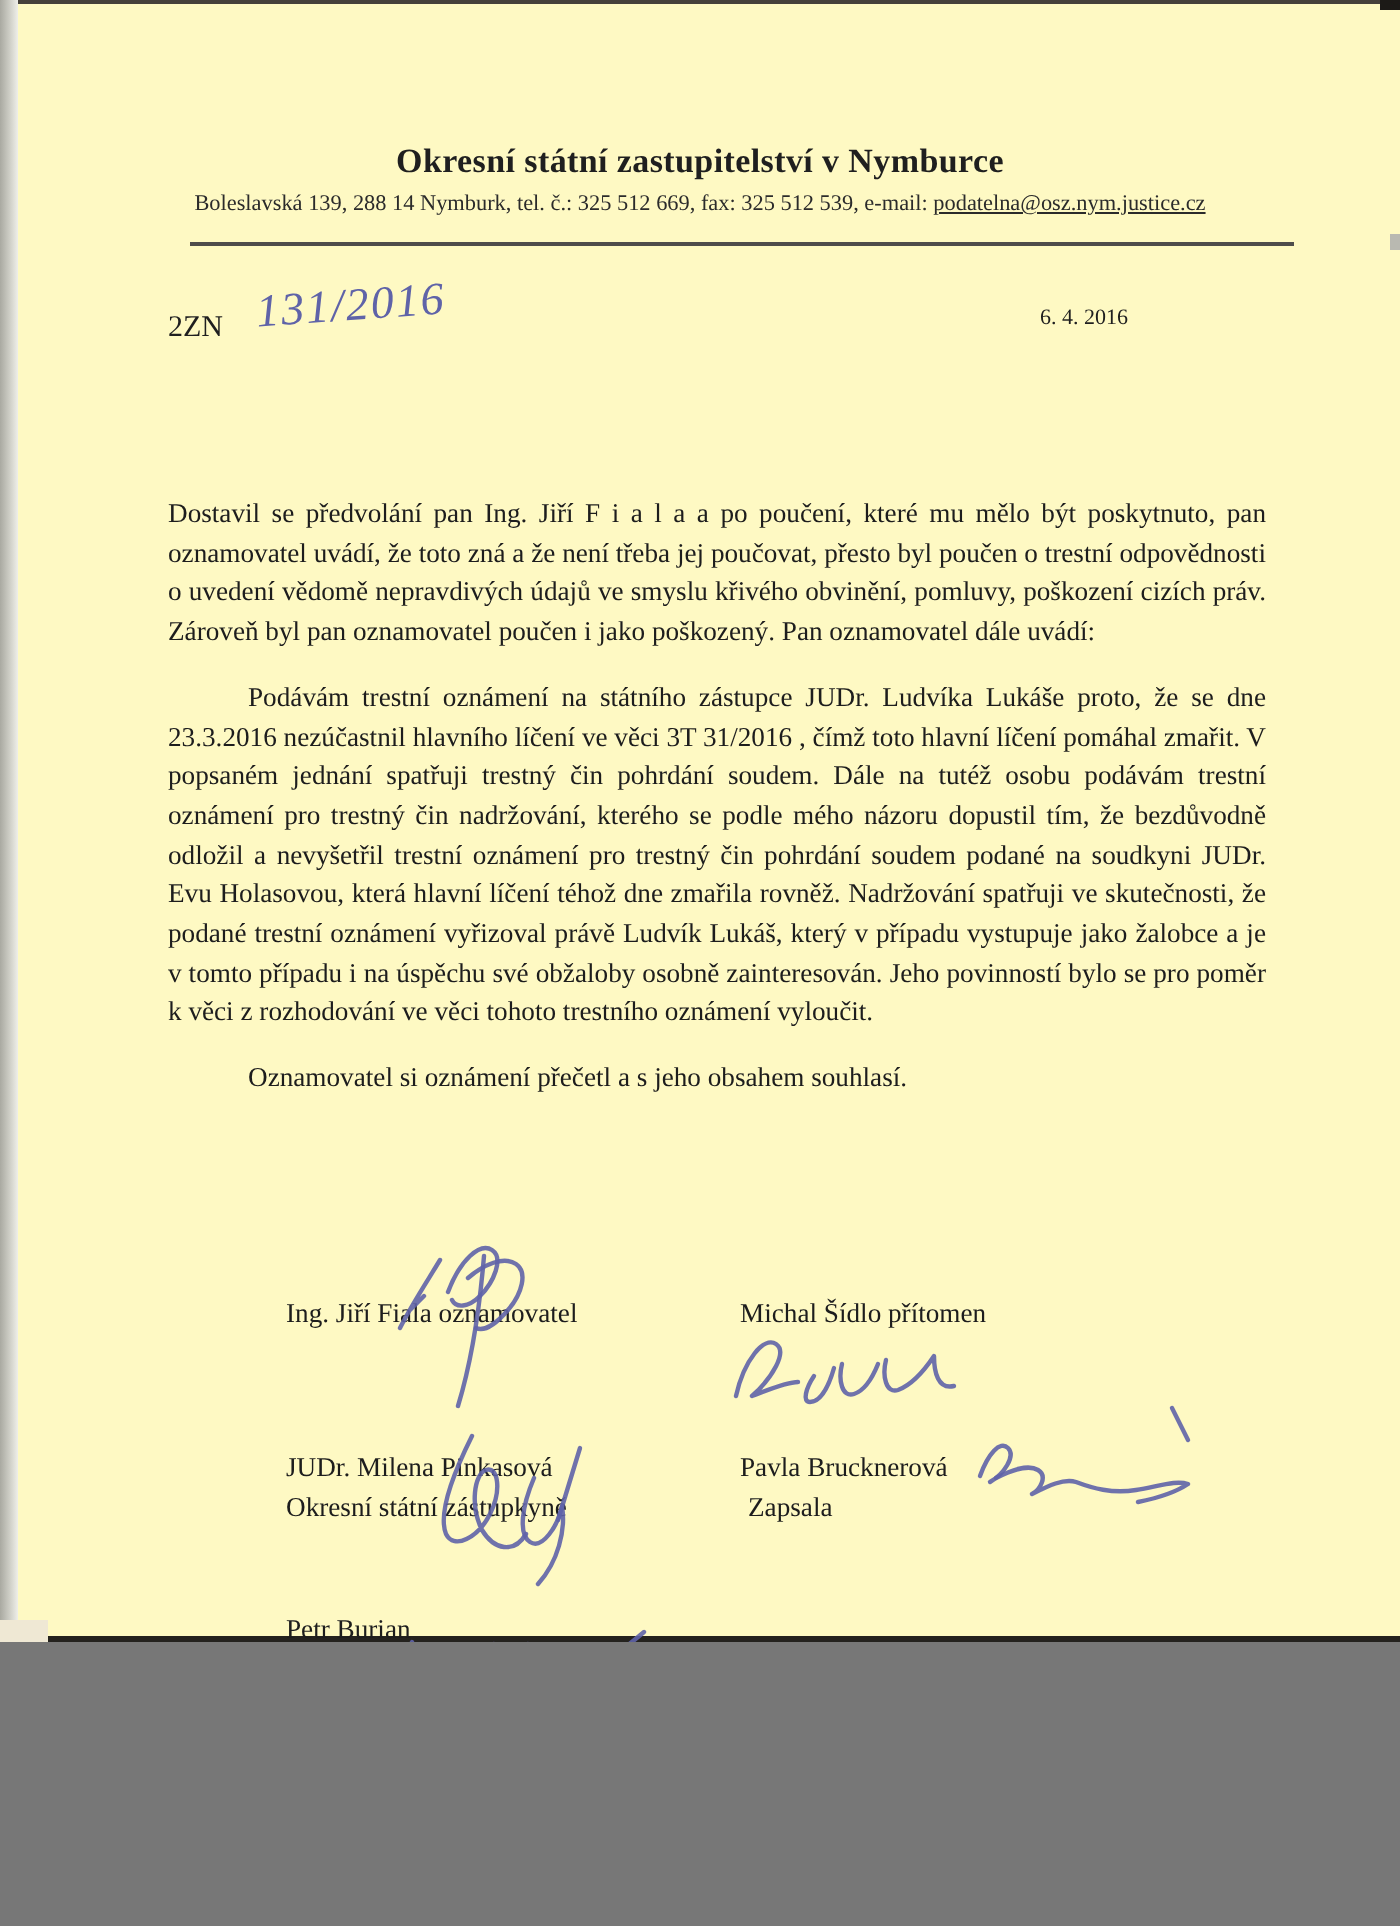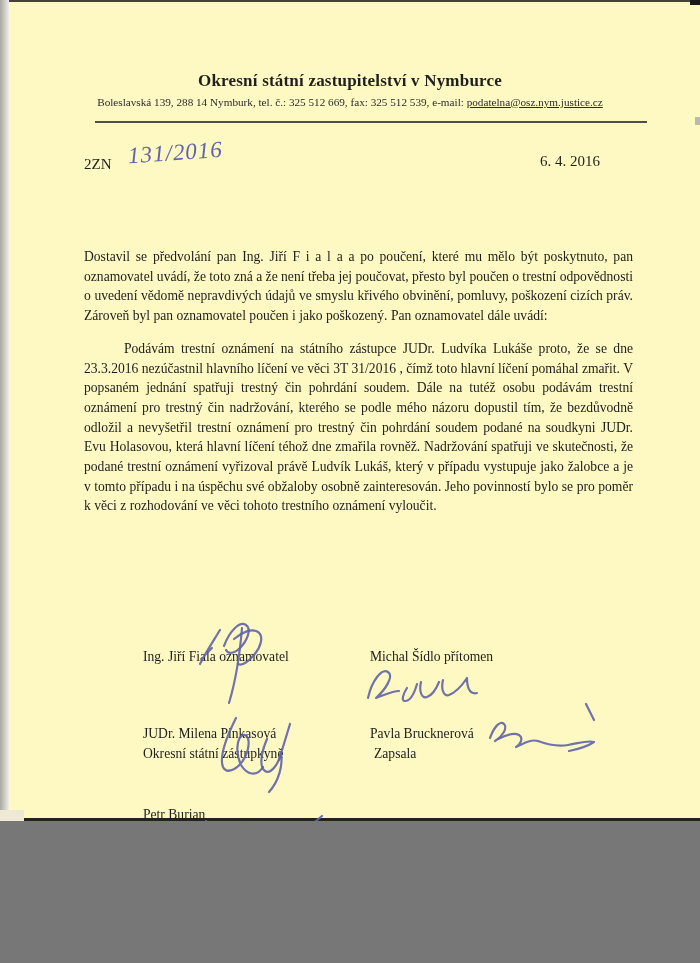--- a/index.html
+++ b/index.html
@@ -34,21 +34,21 @@
   .addr .email { text-decoration: underline; }
   .rule { position: absolute; top: 121px; left: 95px; width: 552px; height: 2px; background: #4f4d4b; }
 
   
   .refno   { position: absolute; left: 84px; top: 156px; font-size: 15px; }
   .refhand {
     position: absolute; left: 128px; top: 140px;
     font-size: 23px; font-style: italic; letter-spacing: 1px;
     color: #5f63a8; transform: rotate(-4deg);
   }
-  .datefld { position: absolute; left: 540px; top: 153px; font-size: 15px; text-align: center; }
+  .datefld { position: absolute; left: 520px; top: 153px; font-size: 11px; text-align: center; }
 
   
   .doctitle {
     position: absolute; top: 218px; left: 0; width: 100%;
     text-align: center; font-size: 14.5px; letter-spacing: 2px; color: #242424;
   }
 
   
   .bodytext {
     position: absolute; left: 84px; top: 247px; width: 549px;
@@ -95,20 +95,21 @@
   <div class="rule"></div>
 
   <span class="refno">2ZN</span>
   <span class="refhand">131/2016</span>
   <span class="datefld">6. 4. 2016</span>
 
 
   <div class="bodytext">
     <p>Dostavil se předvolání pan Ing. Jiří  F i a l a  a po poučení, které mu mělo být  poskytnuto, pan oznamovatel uvádí, že toto zná a že není třeba jej poučovat, přesto byl poučen o trestní odpovědnosti o uvedení vědomě nepravdivých údajů ve smyslu křivého obvinění, pomluvy, poškození cizích práv. Zároveň byl pan oznamovatel poučen i jako poškozený.  Pan oznamovatel dále uvádí:</p>
     <p class="ind">Podávám trestní oznámení na státního zástupce JUDr. Ludvíka Lukáše proto, že se dne 23.3.2016 nezúčastnil hlavního líčení ve věci 3T 31/2016 , čímž toto hlavní líčení pomáhal zmařit. V popsaném jednání spatřuji trestný čin pohrdání soudem. Dále na tutéž osobu podávám trestní oznámení pro trestný čin nadržování, kterého se podle mého názoru dopustil tím, že bezdůvodně odložil a nevyšetřil trestní oznámení pro trestný čin pohrdání soudem podané na soudkyni JUDr. Evu Holasovou, která hlavní líčení téhož dne zmařila rovněž. Nadržování spatřuji ve skutečnosti, že podané trestní oznámení vyřizoval právě Ludvík Lukáš, který v případu vystupuje jako žalobce a je v tomto případu i na úspěchu své obžaloby osobně zainteresován. Jeho povinností bylo se pro poměr k věci z rozhodování ve věci tohoto trestního oznámení vyloučit.</p>
+    <p class="ind closing">Oznamovatel si oznámení přečetl a s jeho obsahem souhlasí.</p>
   </div>
 
   <div class="sigblock sb-r1l">
     <div class="l1">Ing. Jiří Fiala oznamovatel</div>
   </div>
   <div class="sigblock sb-r1r">
     <div class="l1">Michal Šídlo přítomen</div>
   </div>
   <div class="sigblock sb-r2l">
     <div class="l1">JUDr. Milena Pinkasová</div>

